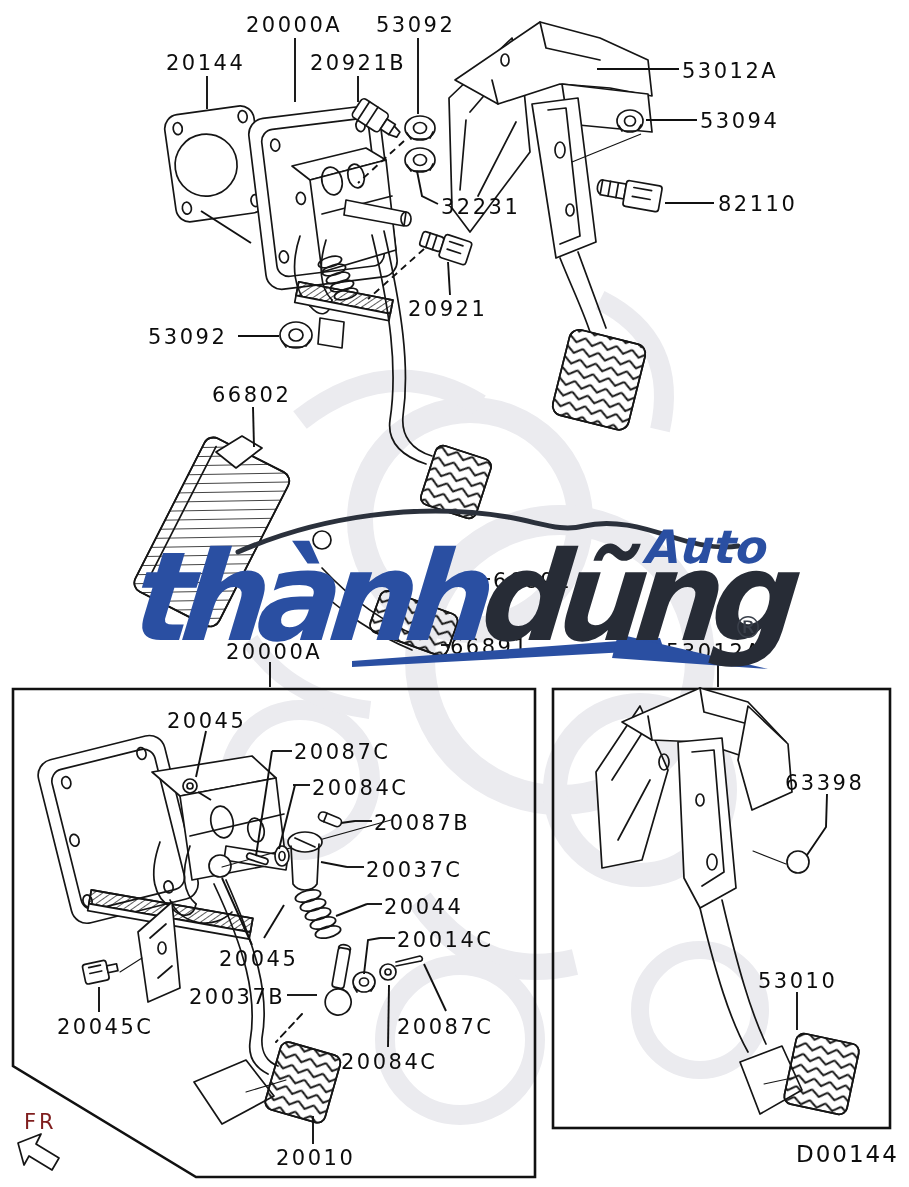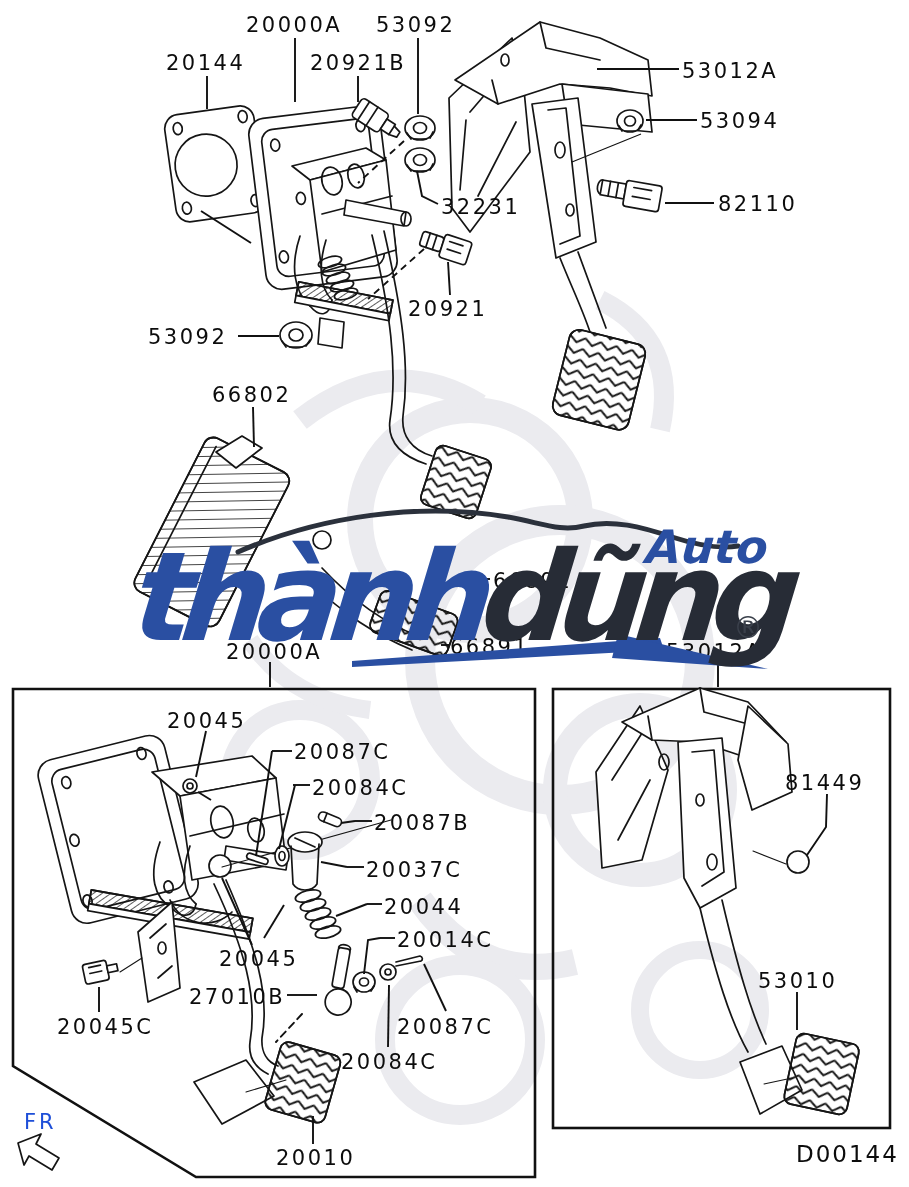--- a/index.html
+++ b/index.html
@@ -9,21 +9,21 @@
   .art{stroke:#151515;fill:none;stroke-width:1.7;stroke-linecap:round;stroke-linejoin:round;}
   .fw{fill:#ffffff;}
   .leader{stroke:#111;stroke-width:1.9;fill:none;}
   .thin{stroke-width:1.1;}
   .dash{stroke-dasharray:7 5;}
   .boxline{stroke:#111;stroke-width:2.6;fill:none;}
   .ghostline{stroke:#ebebef;fill:none;}
   .plabel{position:absolute;font-size:21px;letter-spacing:2.5px;color:#0c0c0c;
           white-space:nowrap;z-index:5;}
   .small-label{position:absolute;font-size:23px;letter-spacing:2px;color:#0c0c0c;z-index:5;}
-  .fr-label{position:absolute;font-size:21px;letter-spacing:3px;color:#1d4ed8;z-index:5;}
+  .fr-label{position:absolute;font-size:21px;letter-spacing:3px;color:#7f1d1d;z-index:5;}
   #wm-brand{position:absolute;left:128px;top:525px;z-index:9;font-size:124px;font-weight:bold;
             font-style:italic;letter-spacing:-12px;line-height:normal;white-space:nowrap;
             transform:skewX(-6deg);transform-origin:left bottom;pointer-events:none;}
   #wm-brand .b1{color:#2a4fa2;}
   #wm-brand .b2{color:#272c36;}
   #wm-auto{position:absolute;left:646px;top:520px;z-index:9;font-size:46px;font-weight:bold;
            font-style:italic;color:#2a4fa2;letter-spacing:0px;transform:skewX(-4deg);
            pointer-events:none;}
   #wm-reg{position:absolute;left:733px;top:610px;z-index:9;font-size:30px;color:#3a404b;
           pointer-events:none;}
@@ -397,27 +397,27 @@
   <div class="plabel" style="left:666px;top:640px">53012A</div>
 
   <div class="plabel" style="left:167px;top:709px">20045</div>
   <div class="plabel" style="left:294px;top:740px">20087C</div>
   <div class="plabel" style="left:312px;top:776px">20084C</div>
   <div class="plabel" style="left:374px;top:811px">20087B</div>
   <div class="plabel" style="left:366px;top:858px">20037C</div>
   <div class="plabel" style="left:384px;top:895px">20044</div>
   <div class="plabel" style="left:397px;top:928px">20014C</div>
   <div class="plabel" style="left:219px;top:947px">20045</div>
-  <div class="plabel" style="left:189px;top:985px">27010B</div>
+  <div class="plabel" style="left:189px;top:985px">20037B</div>
   <div class="plabel" style="left:57px;top:1015px">20045C</div>
   <div class="plabel" style="left:397px;top:1015px">20087C</div>
   <div class="plabel" style="left:341px;top:1050px">20084C</div>
   <div class="plabel" style="left:276px;top:1146px">20010</div>
 
-  <div class="plabel" style="left:785px;top:771px">81449</div>
+  <div class="plabel" style="left:785px;top:771px">63398</div>
   <div class="plabel" style="left:758px;top:969px">53010</div>
 
   <div class="fr-label" style="left:24px;top:1110px">FR</div>
   <div class="small-label" style="left:796px;top:1141px">D00144</div>
 
   <svg id="wm-swoosh" width="909" height="1187">
     <path d="M238,552 C320,516 420,502 508,517 C542,523 560,532 584,526 C612,519 642,527 672,537 C700,546 722,549 738,546" fill="none" stroke="#2b313c" stroke-width="5" stroke-linecap="round"></path>
     <path d="M352,661 L660,638 L664,650 L352,667 Z" fill="#2a4fa2"></path>
     <path d="M618,634 L768,669 L612,658 Z" fill="#2a4fa2"></path>
   </svg>

